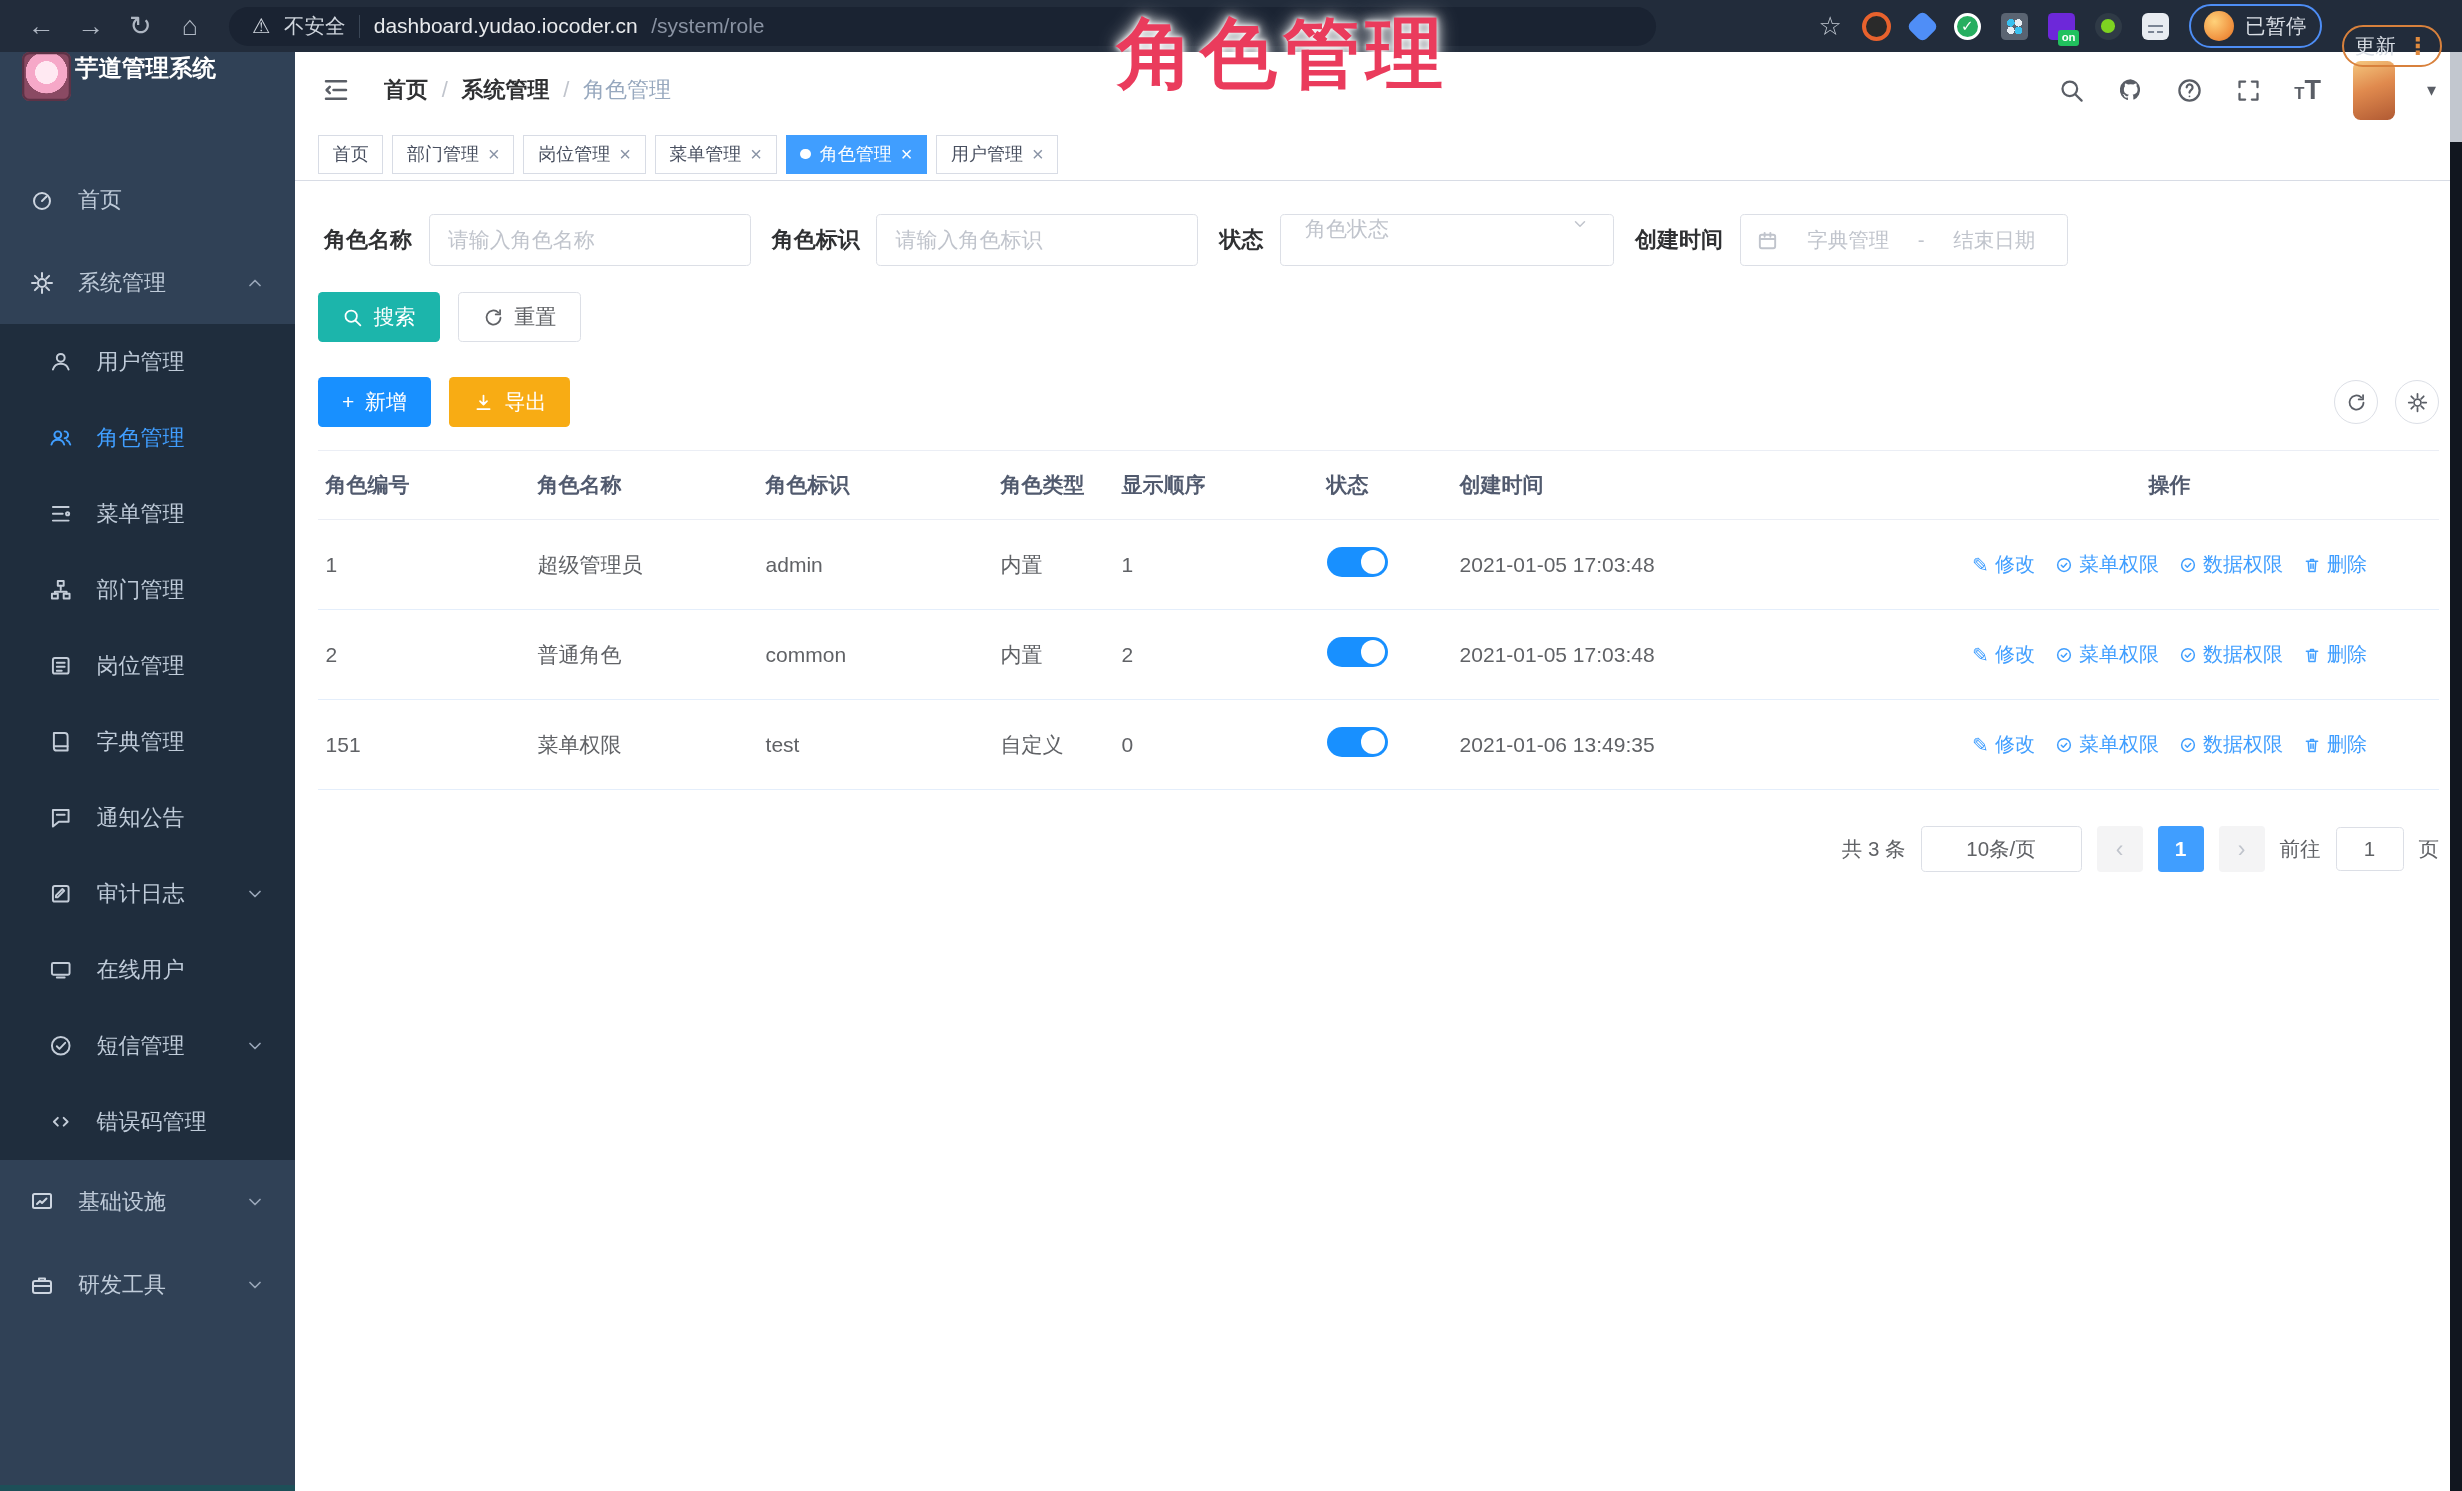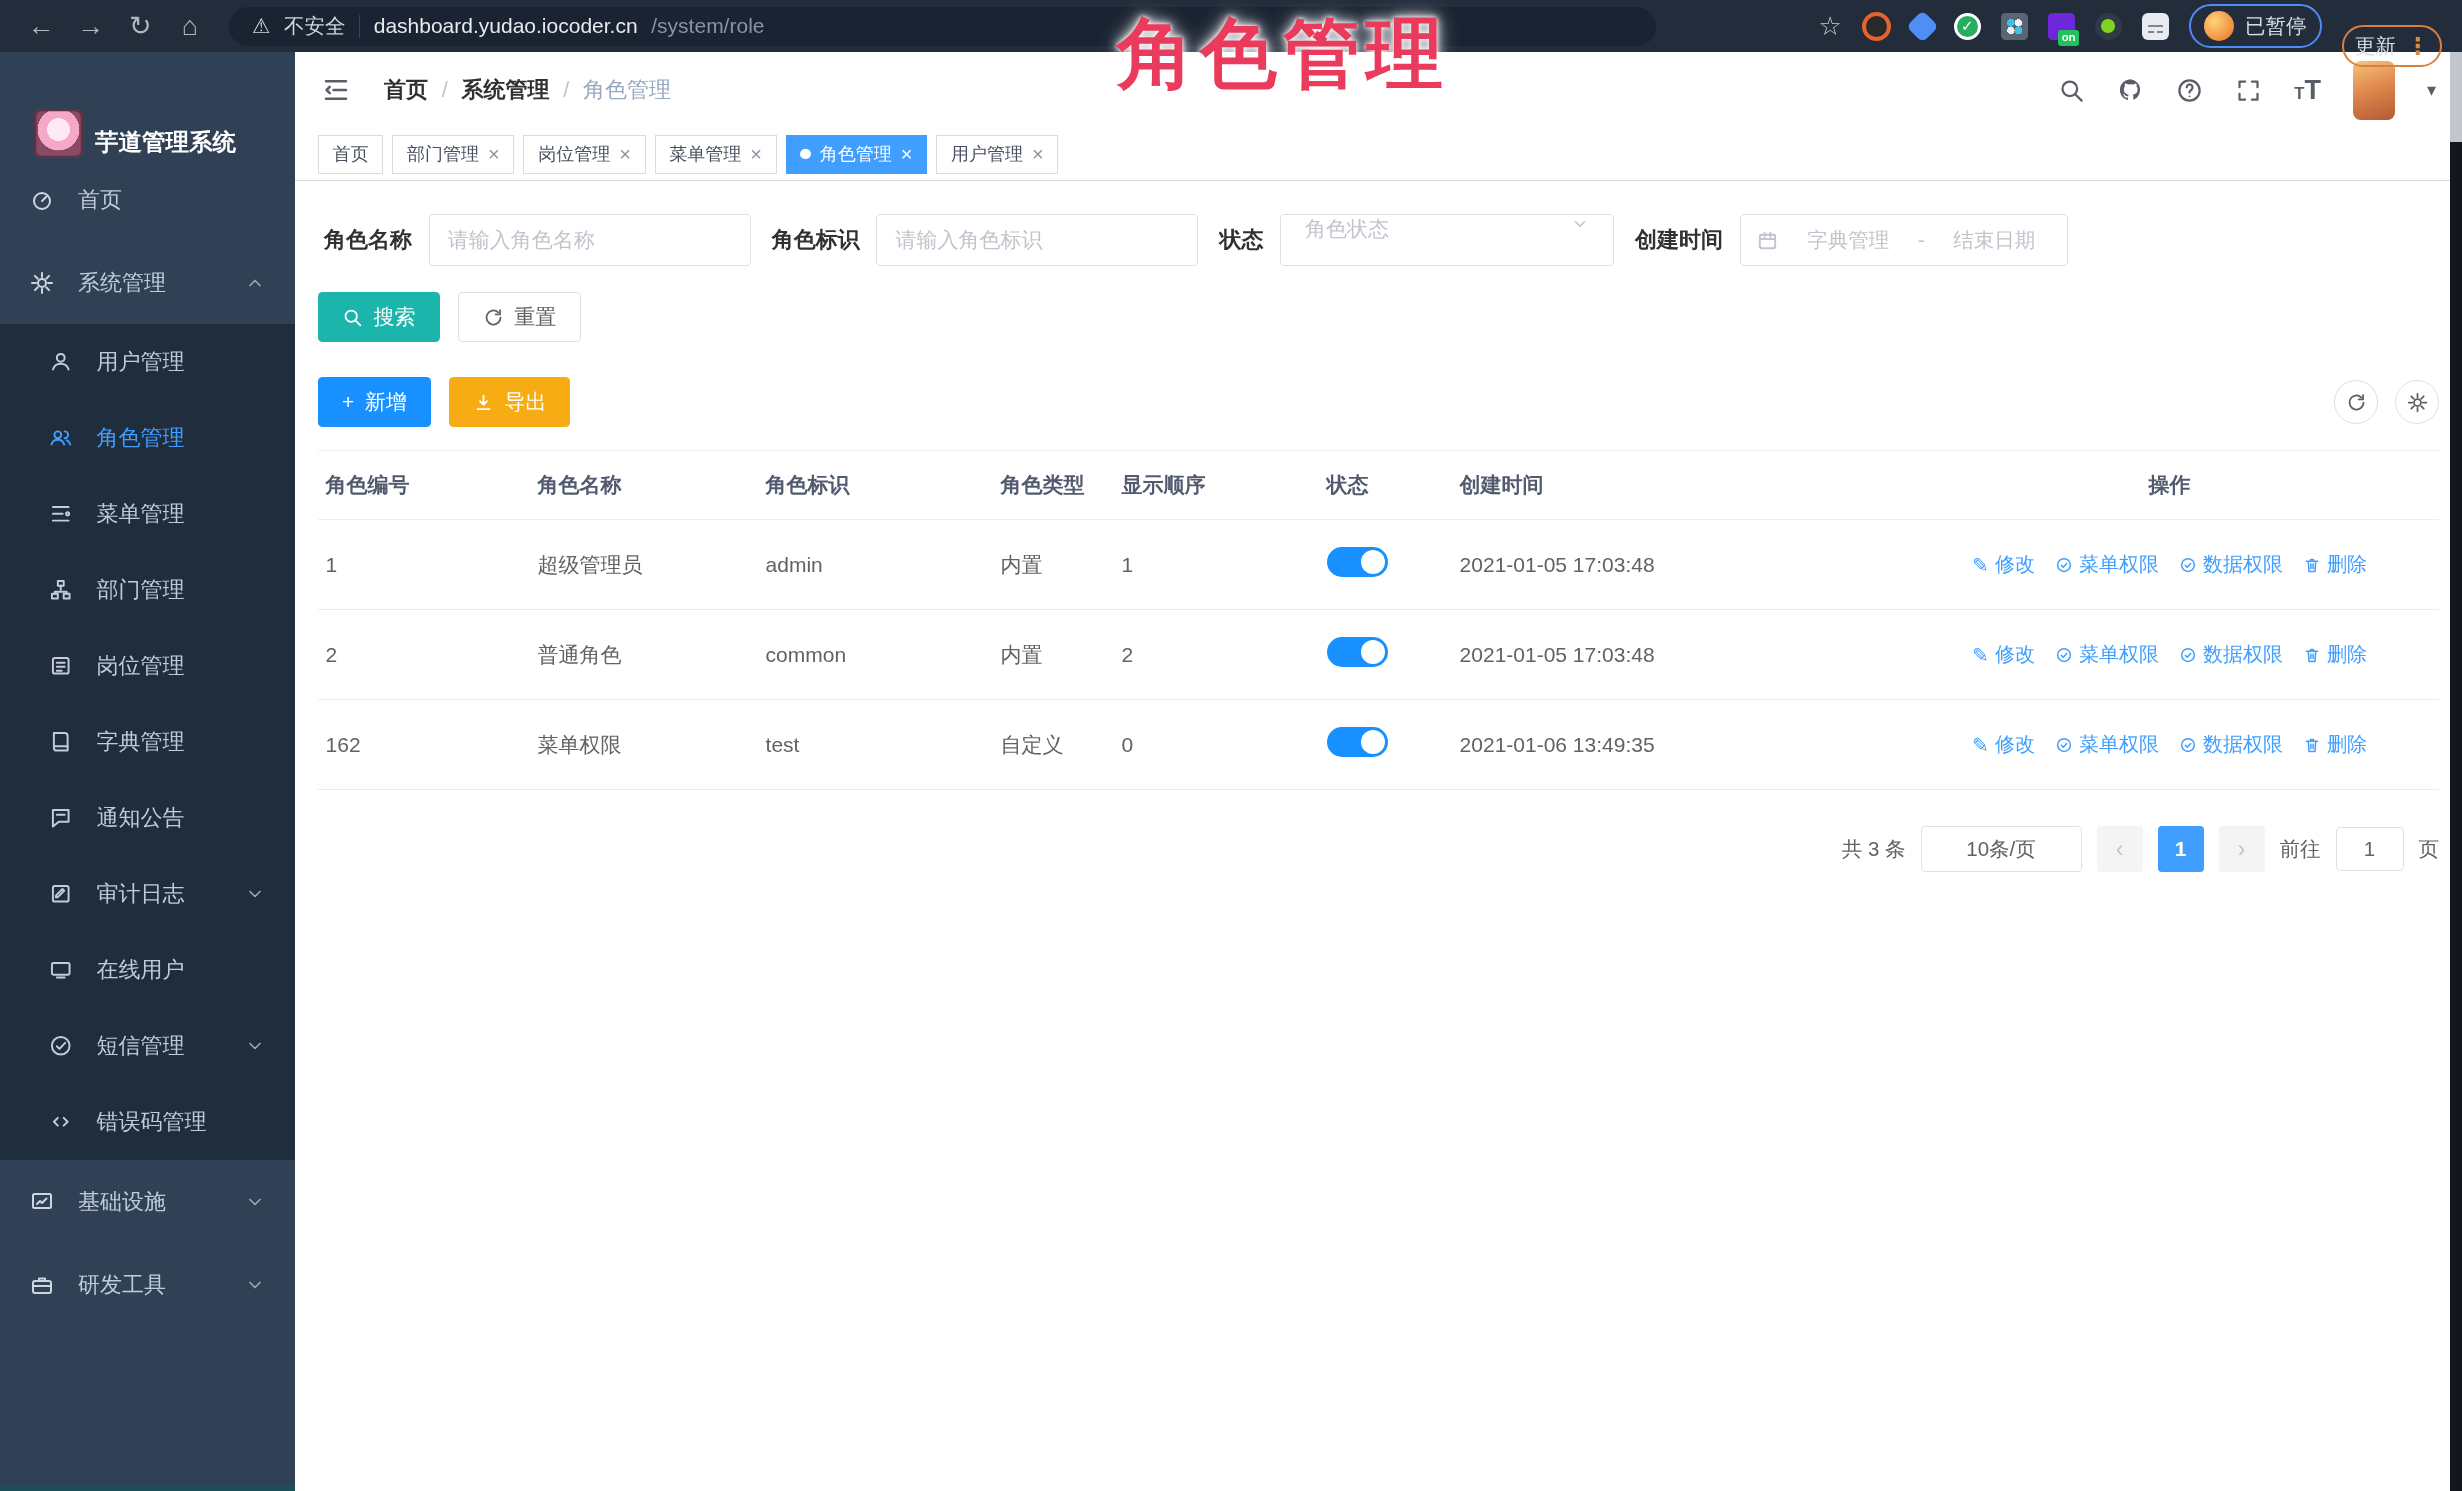--- a/index.html
+++ b/index.html
@@ -50,21 +50,21 @@
   .overlay-title { position:absolute; left:1117px; top:3px; z-index:50;
       font-size:77px; font-weight:bold; letter-spacing:6px; color:#ea3b5c;
       text-shadow:0 0 4.6px #fff, 0 0 10.6px rgba(255,255,255,.95), 0 0 20px rgba(255,255,255,.8);
       pointer-events:none; }
 
   
   .app { display:flex; height:1440px; position:relative; }
 
   
   .sidebar { width:295px; background:#304156; color:#bfcbd9; flex:0 0 auto; position:relative; }
-  .logo-row { height:106px; display:flex; align-items:flex-end; padding-left:34px; gap:12px; }
+  .logo-row { height:106px; display:flex; align-items:flex-start; padding-left:22px; gap:4px; }
   .logo-img { width:49px; height:49px; border-radius:7.6px; flex:0 0 auto;
       background:radial-gradient(circle at 50% 42%,#ffe9f2 0 30%,#f6a8c8 31% 55%,#8a4a63 56%);
       box-shadow:inset 0 0 0 2.3px #5d3246; }
   .app-title { color:#fff; font-size:23.5px; font-weight:bold; }
   .m-item { height:83px; display:flex; align-items:center; padding:0 30px; gap:24px;
             font-size:22px; cursor:pointer; }
   .m-item .mi { font-size:24px; color:#cdd5e0; }
   .m-chev { margin-left:auto; font-size:20px; color:#9aa7b9; }
   .submenu { background:#1f2d3d; }
   .s-item { height:76px; display:flex; align-items:center; padding:0 30px 0 49px; gap:24px;
@@ -664,21 +664,21 @@
               <a class="op">
                     <svg class="ic" viewBox="0 0 24 24" width="18" height="18">
                       <use href="#i-trash"></use>
                     </svg>
                     <span>删除</span>
                   </a>
             </div>
               </td>
           </tr>
           <tr>
-            <td>162</td>
+            <td>151</td>
             <td>菜单权限</td>
             <td>test</td>
             <td>自定义</td>
             <td>0</td>
             <td><span class="switch"><span class="knob"></span></span></td>
             <td>2021-01-06 13:49:35</td>
             <td>
                 <div class="ops">
               <a class="op">
                     <span>✎</span>

